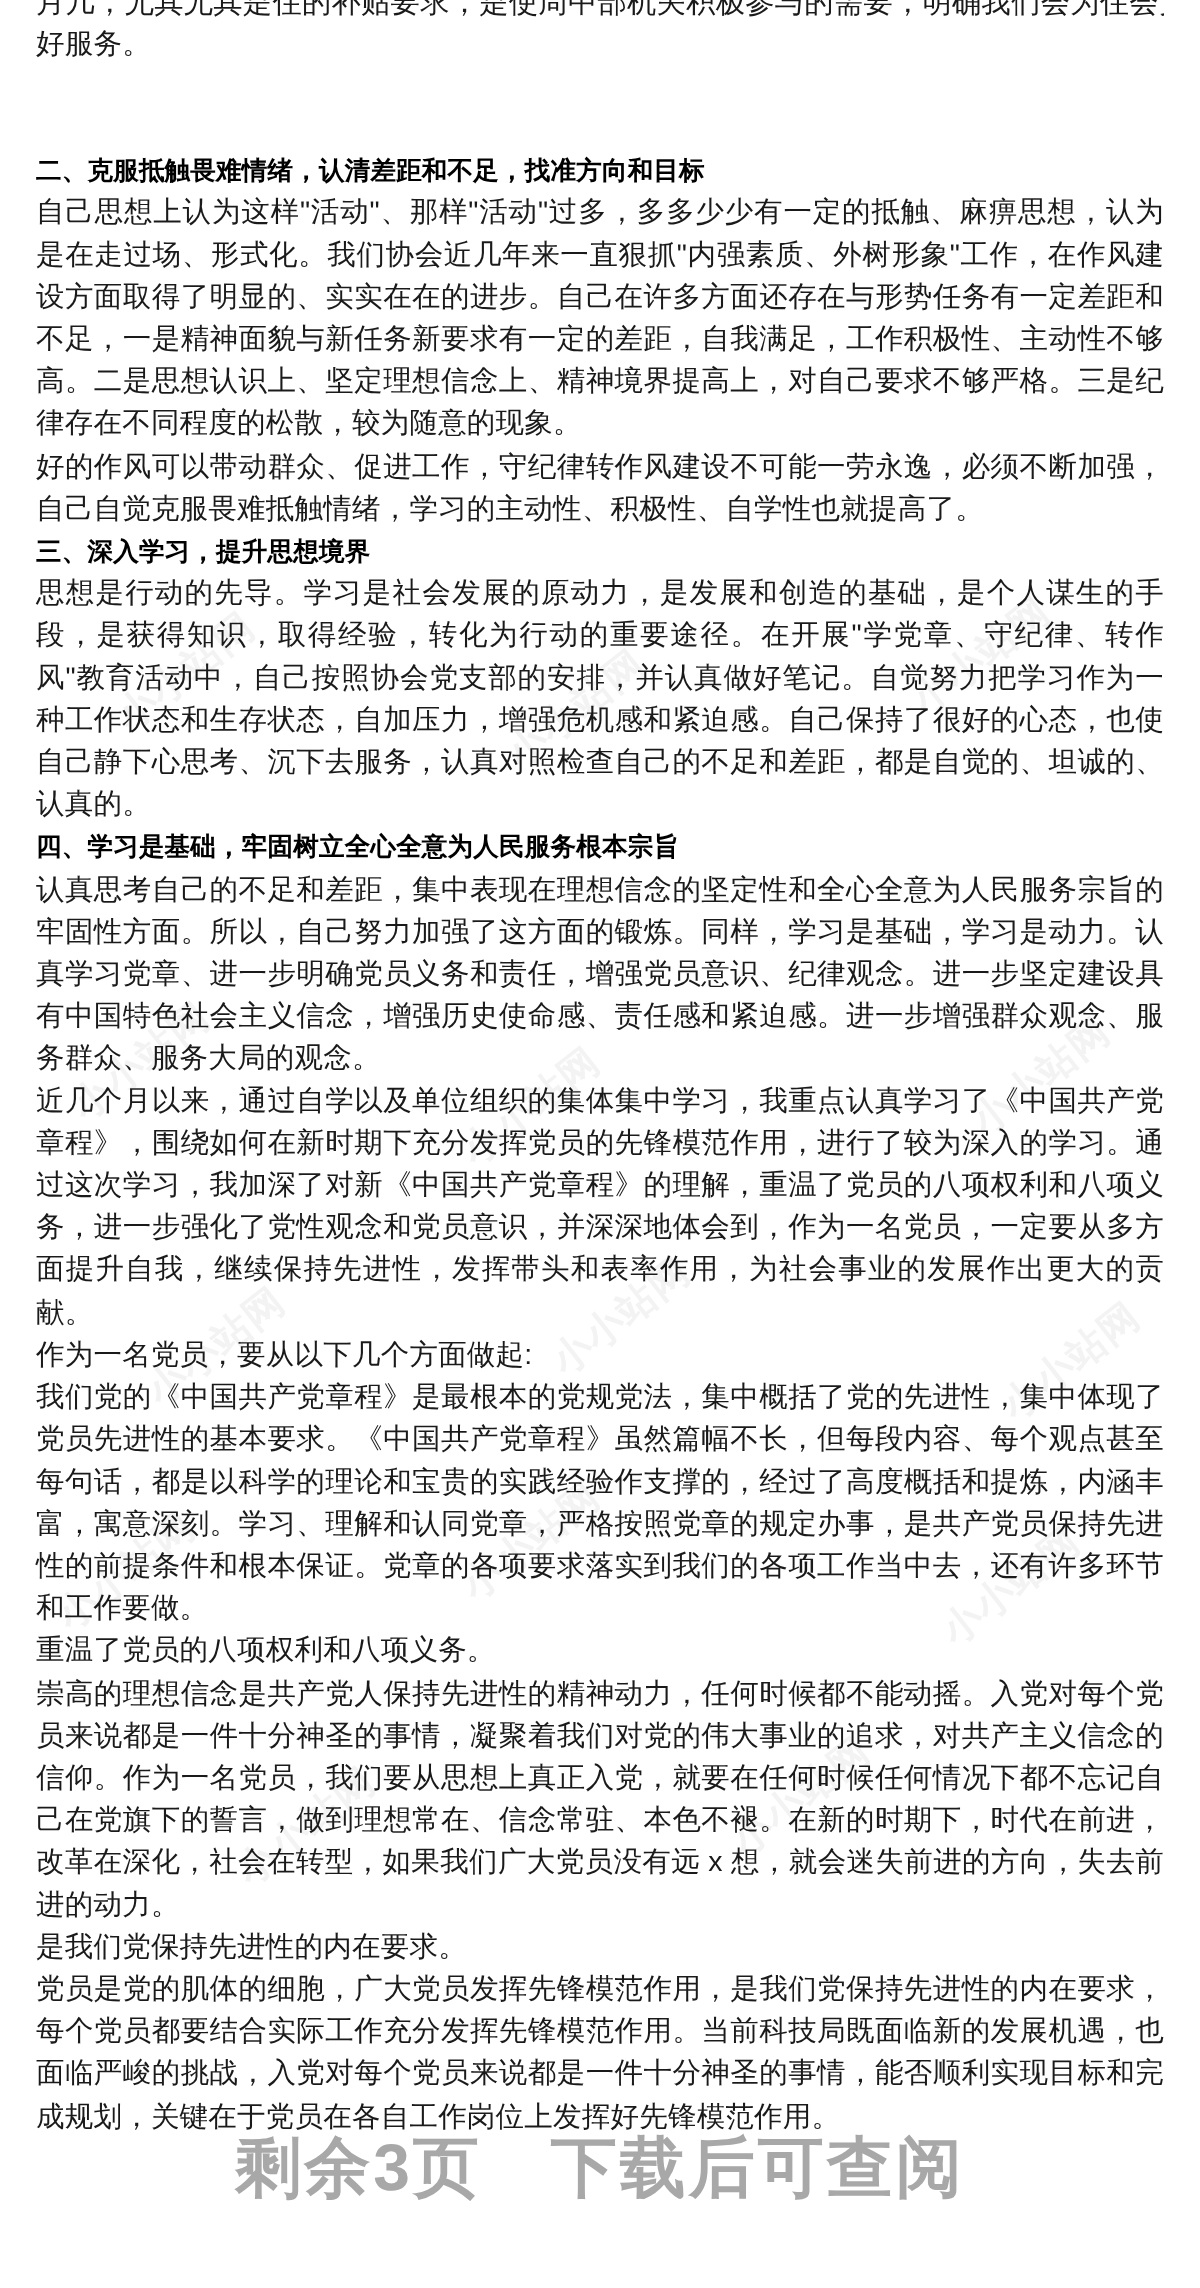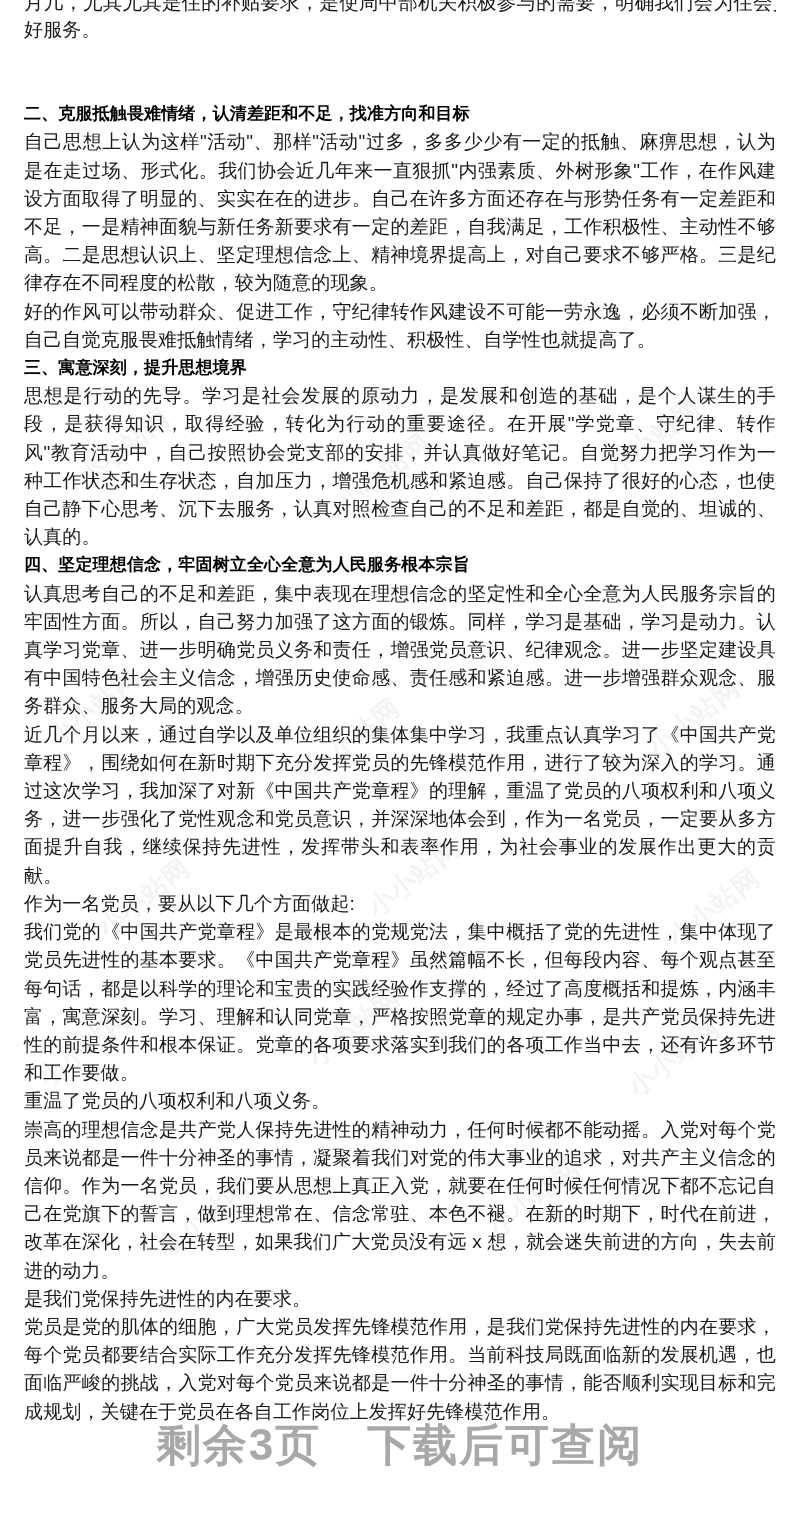--- a/index.html
+++ b/index.html
@@ -137,24 +137,24 @@
     </div>
 
     <p class="para">好服务。</p>
 
     <div class="gap-lg"></div>
 
     <h2 class="section-heading">二、克服抵触畏难情绪，认清差距和不足，找准方向和目标</h2>
     <p class="para">自己思想上认为这样"活动"、那样"活动"过多，多多少少有一定的抵触、麻痹思想，认为是在走过场、形式化。我们协会近几年来一直狠抓"内强素质、外树形象"工作，在作风建设方面取得了明显的、实实在在的进步。自己在许多方面还存在与形势任务有一定差距和不足，一是精神面貌与新任务新要求有一定的差距，自我满足，工作积极性、主动性不够高。二是思想认识上、坚定理想信念上、精神境界提高上，对自己要求不够严格。三是纪律存在不同程度的松散，较为随意的现象。</p>
     <p class="para">好的作风可以带动群众、促进工作，守纪律转作风建设不可能一劳永逸，必须不断加强，自己自觉克服畏难抵触情绪，学习的主动性、积极性、自学性也就提高了。</p>
 
-    <h2 class="section-heading">三、寓意深刻，提升思想境界</h2>
+    <h2 class="section-heading">三、深入学习，提升思想境界</h2>
     <p class="para">思想是行动的先导。学习是社会发展的原动力，是发展和创造的基础，是个人谋生的手段，是获得知识，取得经验，转化为行动的重要途径。在开展"学党章、守纪律、转作风"教育活动中，自己按照协会党支部的安排，并认真做好笔记。自觉努力把学习作为一种工作状态和生存状态，自加压力，增强危机感和紧迫感。自己保持了很好的心态，也使自己静下心思考、沉下去服务，认真对照检查自己的不足和差距，都是自觉的、坦诚的、认真的。</p>
 
-    <h2 class="section-heading">四、坚定理想信念，牢固树立全心全意为人民服务根本宗旨</h2>
+    <h2 class="section-heading">四、学习是基础，牢固树立全心全意为人民服务根本宗旨</h2>
     <p class="para">认真思考自己的不足和差距，集中表现在理想信念的坚定性和全心全意为人民服务宗旨的牢固性方面。所以，自己努力加强了这方面的锻炼。同样，学习是基础，学习是动力。认真学习党章、进一步明确党员义务和责任，增强党员意识、纪律观念。进一步坚定建设具有中国特色社会主义信念，增强历史使命感、责任感和紧迫感。进一步增强群众观念、服务群众、服务大局的观念。</p>
 
     <p class="para">近几个月以来，通过自学以及单位组织的集体集中学习，我重点认真学习了《中国共产党章程》，围绕如何在新时期下充分发挥党员的先锋模范作用，进行了较为深入的学习。通过这次学习，我加深了对新《中国共产党章程》的理解，重温了党员的八项权利和八项义务，进一步强化了党性观念和党员意识，并深深地体会到，作为一名党员，一定要从多方面提升自我，继续保持先进性，发挥带头和表率作用，为社会事业的发展作出更大的贡献。</p>
     <p class="para">作为一名党员，要从以下几个方面做起:</p>
     <p class="para">我们党的《中国共产党章程》是最根本的党规党法，集中概括了党的先进性，集中体现了党员先进性的基本要求。《中国共产党章程》虽然篇幅不长，但每段内容、每个观点甚至每句话，都是以科学的理论和宝贵的实践经验作支撑的，经过了高度概括和提炼，内涵丰富，寓意深刻。学习、理解和认同党章，严格按照党章的规定办事，是共产党员保持先进性的前提条件和根本保证。党章的各项要求落实到我们的各项工作当中去，还有许多环节和工作要做。</p>
     <p class="para">重温了党员的八项权利和八项义务。</p>
     <p class="para">崇高的理想信念是共产党人保持先进性的精神动力，任何时候都不能动摇。入党对每个党员来说都是一件十分神圣的事情，凝聚着我们对党的伟大事业的追求，对共产主义信念的信仰。作为一名党员，我们要从思想上真正入党，就要在任何时候任何情况下都不忘记自己在党旗下的誓言，做到理想常在、信念常驻、本色不褪。在新的时期下，时代在前进，改革在深化，社会在转型，如果我们广大党员没有远 x 想，就会迷失前进的方向，失去前进的动力。</p>
     <p class="para">是我们党保持先进性的内在要求。</p>
     <p class="para">党员是党的肌体的细胞，广大党员发挥先锋模范作用，是我们党保持先进性的内在要求，每个党员都要结合实际工作充分发挥先锋模范作用。当前科技局既面临新的发展机遇，也面临严峻的挑战，入党对每个党员来说都是一件十分神圣的事情，能否顺利实现目标和完成规划，关键在于党员在各自工作岗位上发挥好先锋模范作用。</p>
 

